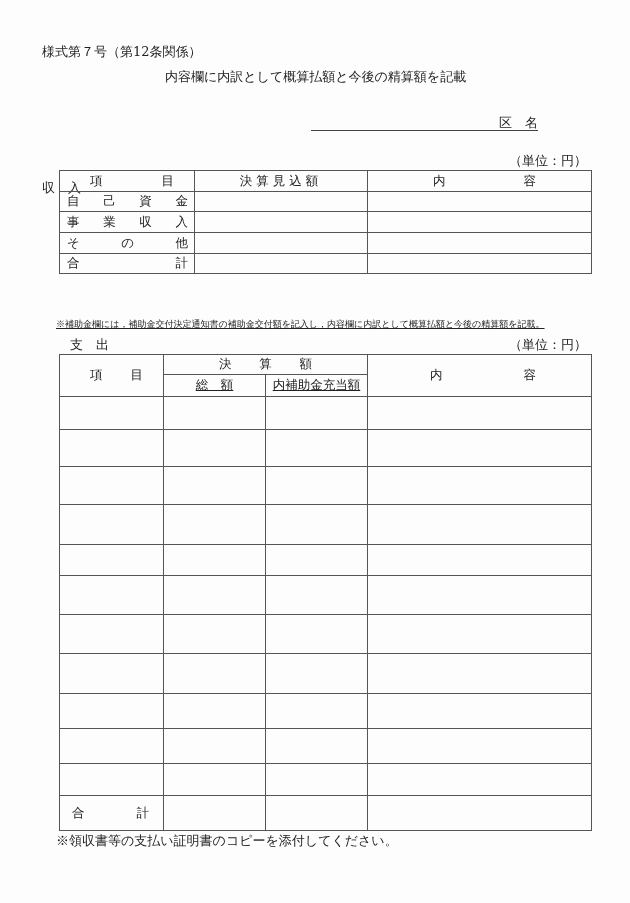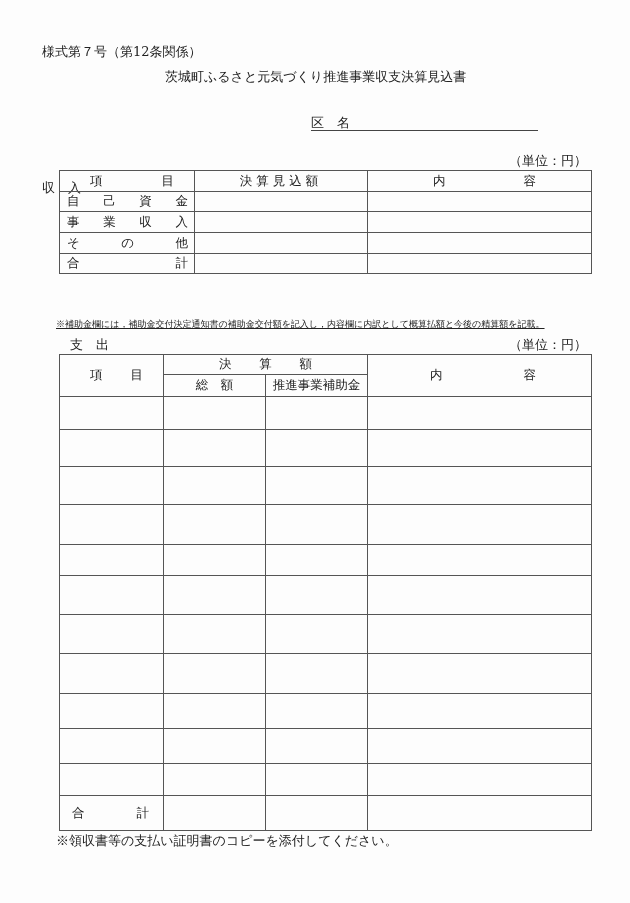--- a/index.html
+++ b/index.html
@@ -1,35 +1,35 @@
 <!DOCTYPE html>
 <html><head>
 <meta charset="utf-8">
 <style>
   html, body { margin:0; padding:0; background:#fdfdfd; }
   body { width:630px; height:903px; position:relative; overflow:hidden;
          font-family:"DejaVu Serif","Liberation Serif",serif; color:#222; }
   .abs { position:absolute; white-space:nowrap; }
-  .t13 { font-size:13px; }
+  .t13 { font-size:13px;text-align:right; }
   .t12 { font-size:13px; }
   .t9 { font-size:9px; }
   table { border-collapse:collapse; position:absolute; table-layout:fixed; }
   td { border:1px solid #555; padding:0; font-size:12.5px; vertical-align:middle; }
   .spread { display:flex; justify-content:space-between; padding:0 6px 0 7px; }
   .center { text-align:center; }
   .ls4 { letter-spacing:4px; }
   .ls3 { letter-spacing:2.5px; }
   .line-row { display:flex; justify-content:space-between; padding:0 30px 0 6px; line-height:20px; }
   .underline { border-bottom:1px solid #444;font-family:Liberation Mono, monospace; }
 </style>
 </head>
 <body>
 
 <div class="abs t13" style="left:42px;top:43px;">様式第７号（第12条関係）</div>
-<div class="abs t13" style="left:165px;top:68px;">茨城町ふるさと元気づくり推進事業収支決算見込書</div>
+<div class="abs t13" style="left:165px;top:68px;">内容欄に内訳として概算払額と今後の精算額を記載</div>
 
 <div class="abs t13 underline" style="left:311px;top:114px;width:227px;height:16px;">
   <span>区　名</span>
   <span></span>
 </div>
 
 <div class="abs t13" style="left:42px;top:160px;margin-top:19px;">収　入</div>
 <div class="abs t12" style="left:509px;top:152px;">（単位：円）</div>
 
 <table style="left:59px;top:170px;width:532px;">
@@ -129,23 +129,23 @@
             <span>額</span>
           </div>
         </td>
     <td rowspan="2">
           <div class="spread" style="padding:0 55px 0 62px;">
             <span>内</span>
             <span>容</span>
           </div>
         </td>
   </tr>
-  <tr style="height:22px;">
+  <tr style="height:22px;text-decoration:underline;">
     <td class="center">総　額</td>
-    <td class="center">推進事業補助金</td>
+    <td class="center">内補助金充当額</td>
   </tr>
   <tr style="height:33px;">
         <td></td>
         <td></td>
         <td></td>
         <td></td>
       </tr>
   <tr style="height:37px;">
         <td></td>
         <td></td>

